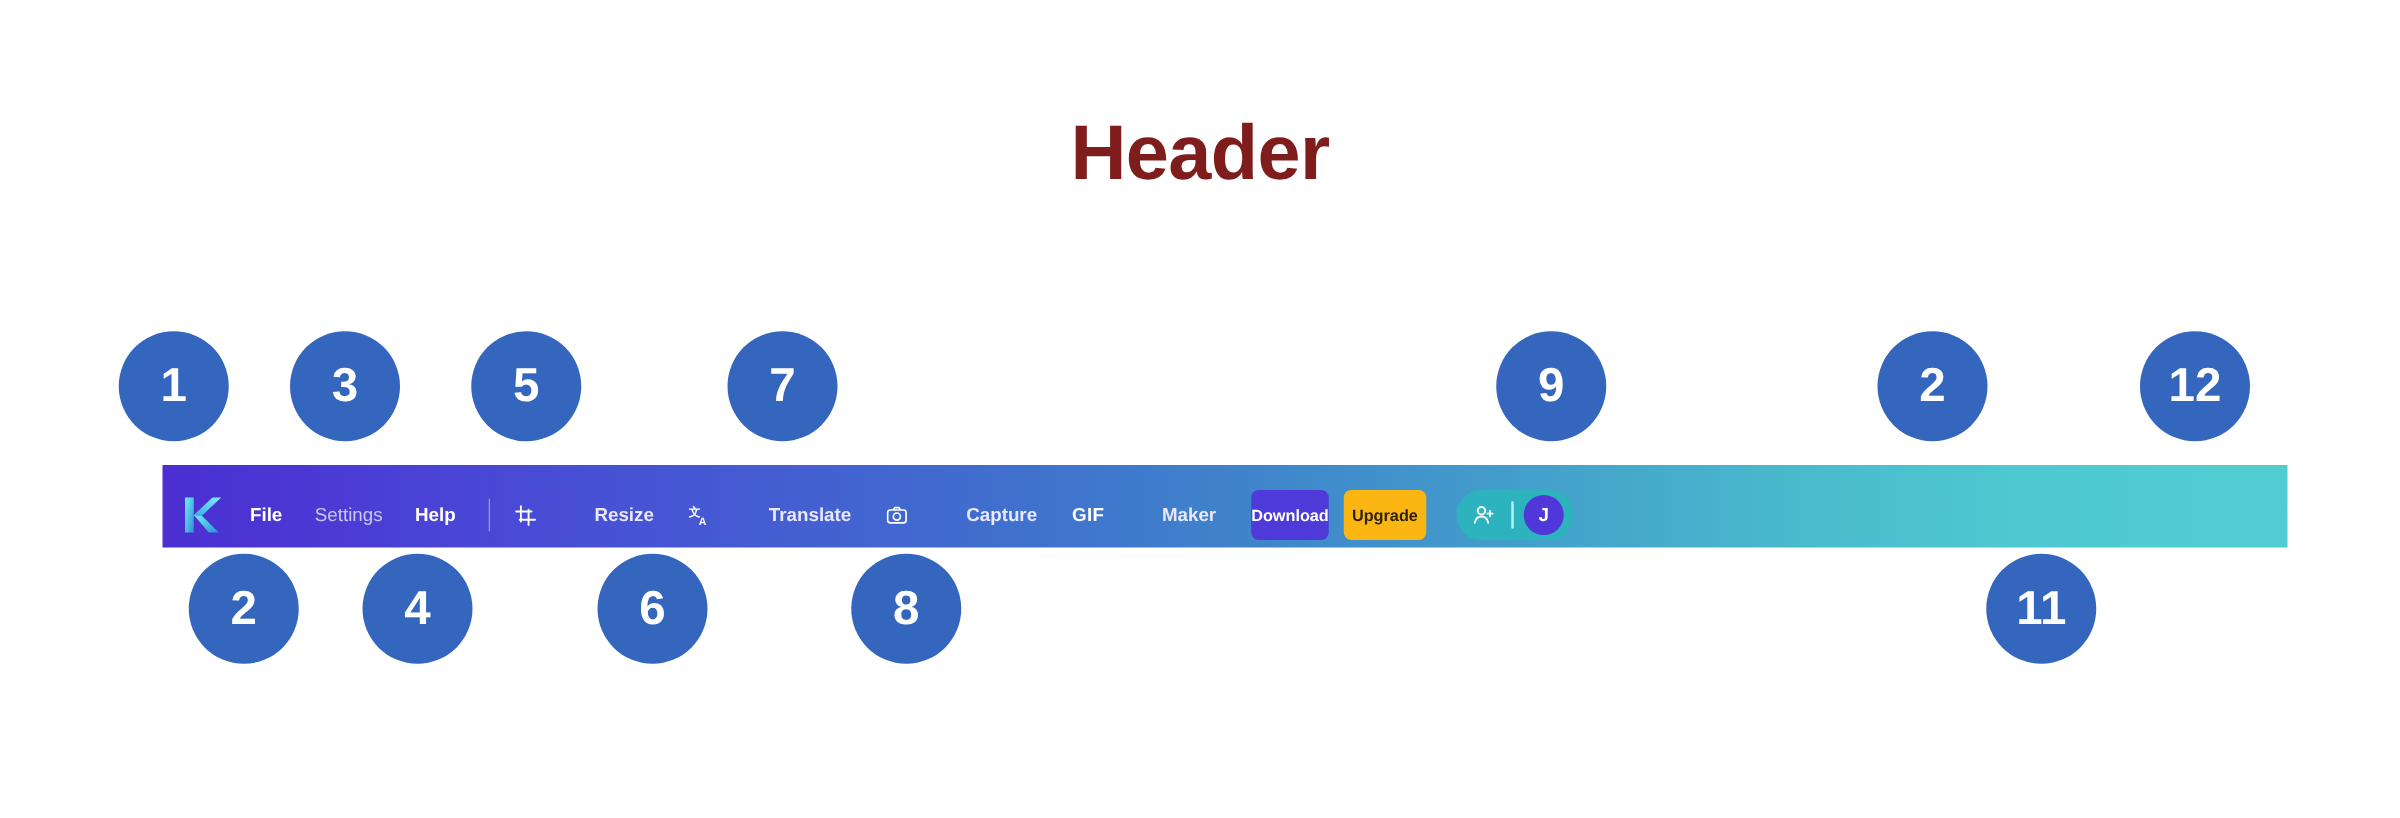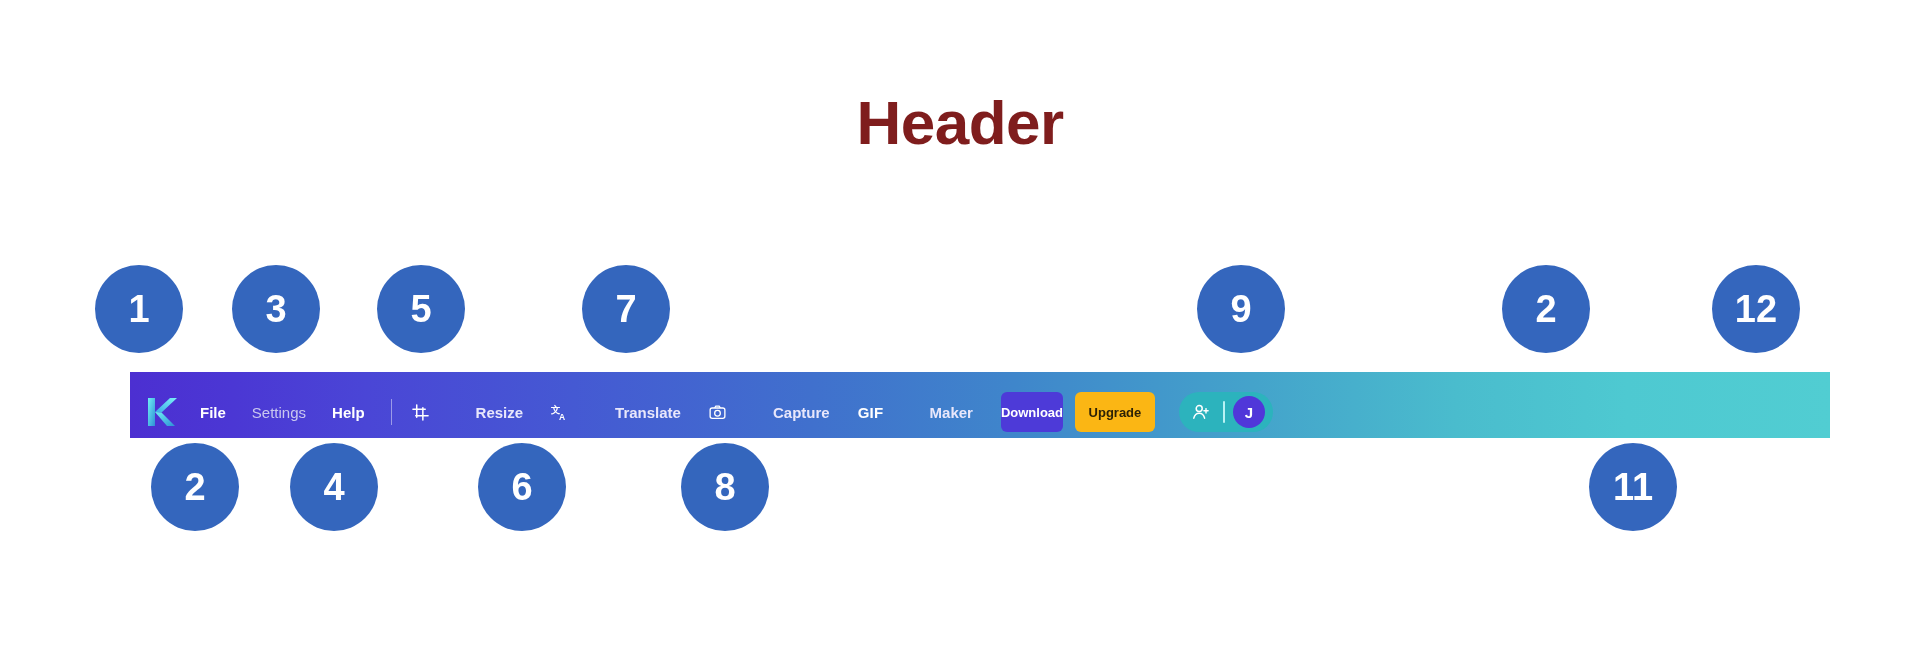--- a/index.html
+++ b/index.html
@@ -170,21 +170,21 @@
   #btn-download {
     background: #4d3ad8;
     color: #ffffff;
     width: 62px;
     height: 40px;
     margin-right: 12px;
   }
   #btn-upgrade {
     background: #fbb614;
     color: #2d2206;
-    width: 80px;
+    width: 66px;
     height: 40px;
     margin-right: 24px;
   }
   #account-pill {
     background: #2cb3bd;
     border-radius: 22px;
     height: 40px;
     display: flex;
     align-items: center;
     padding: 0 8px;

